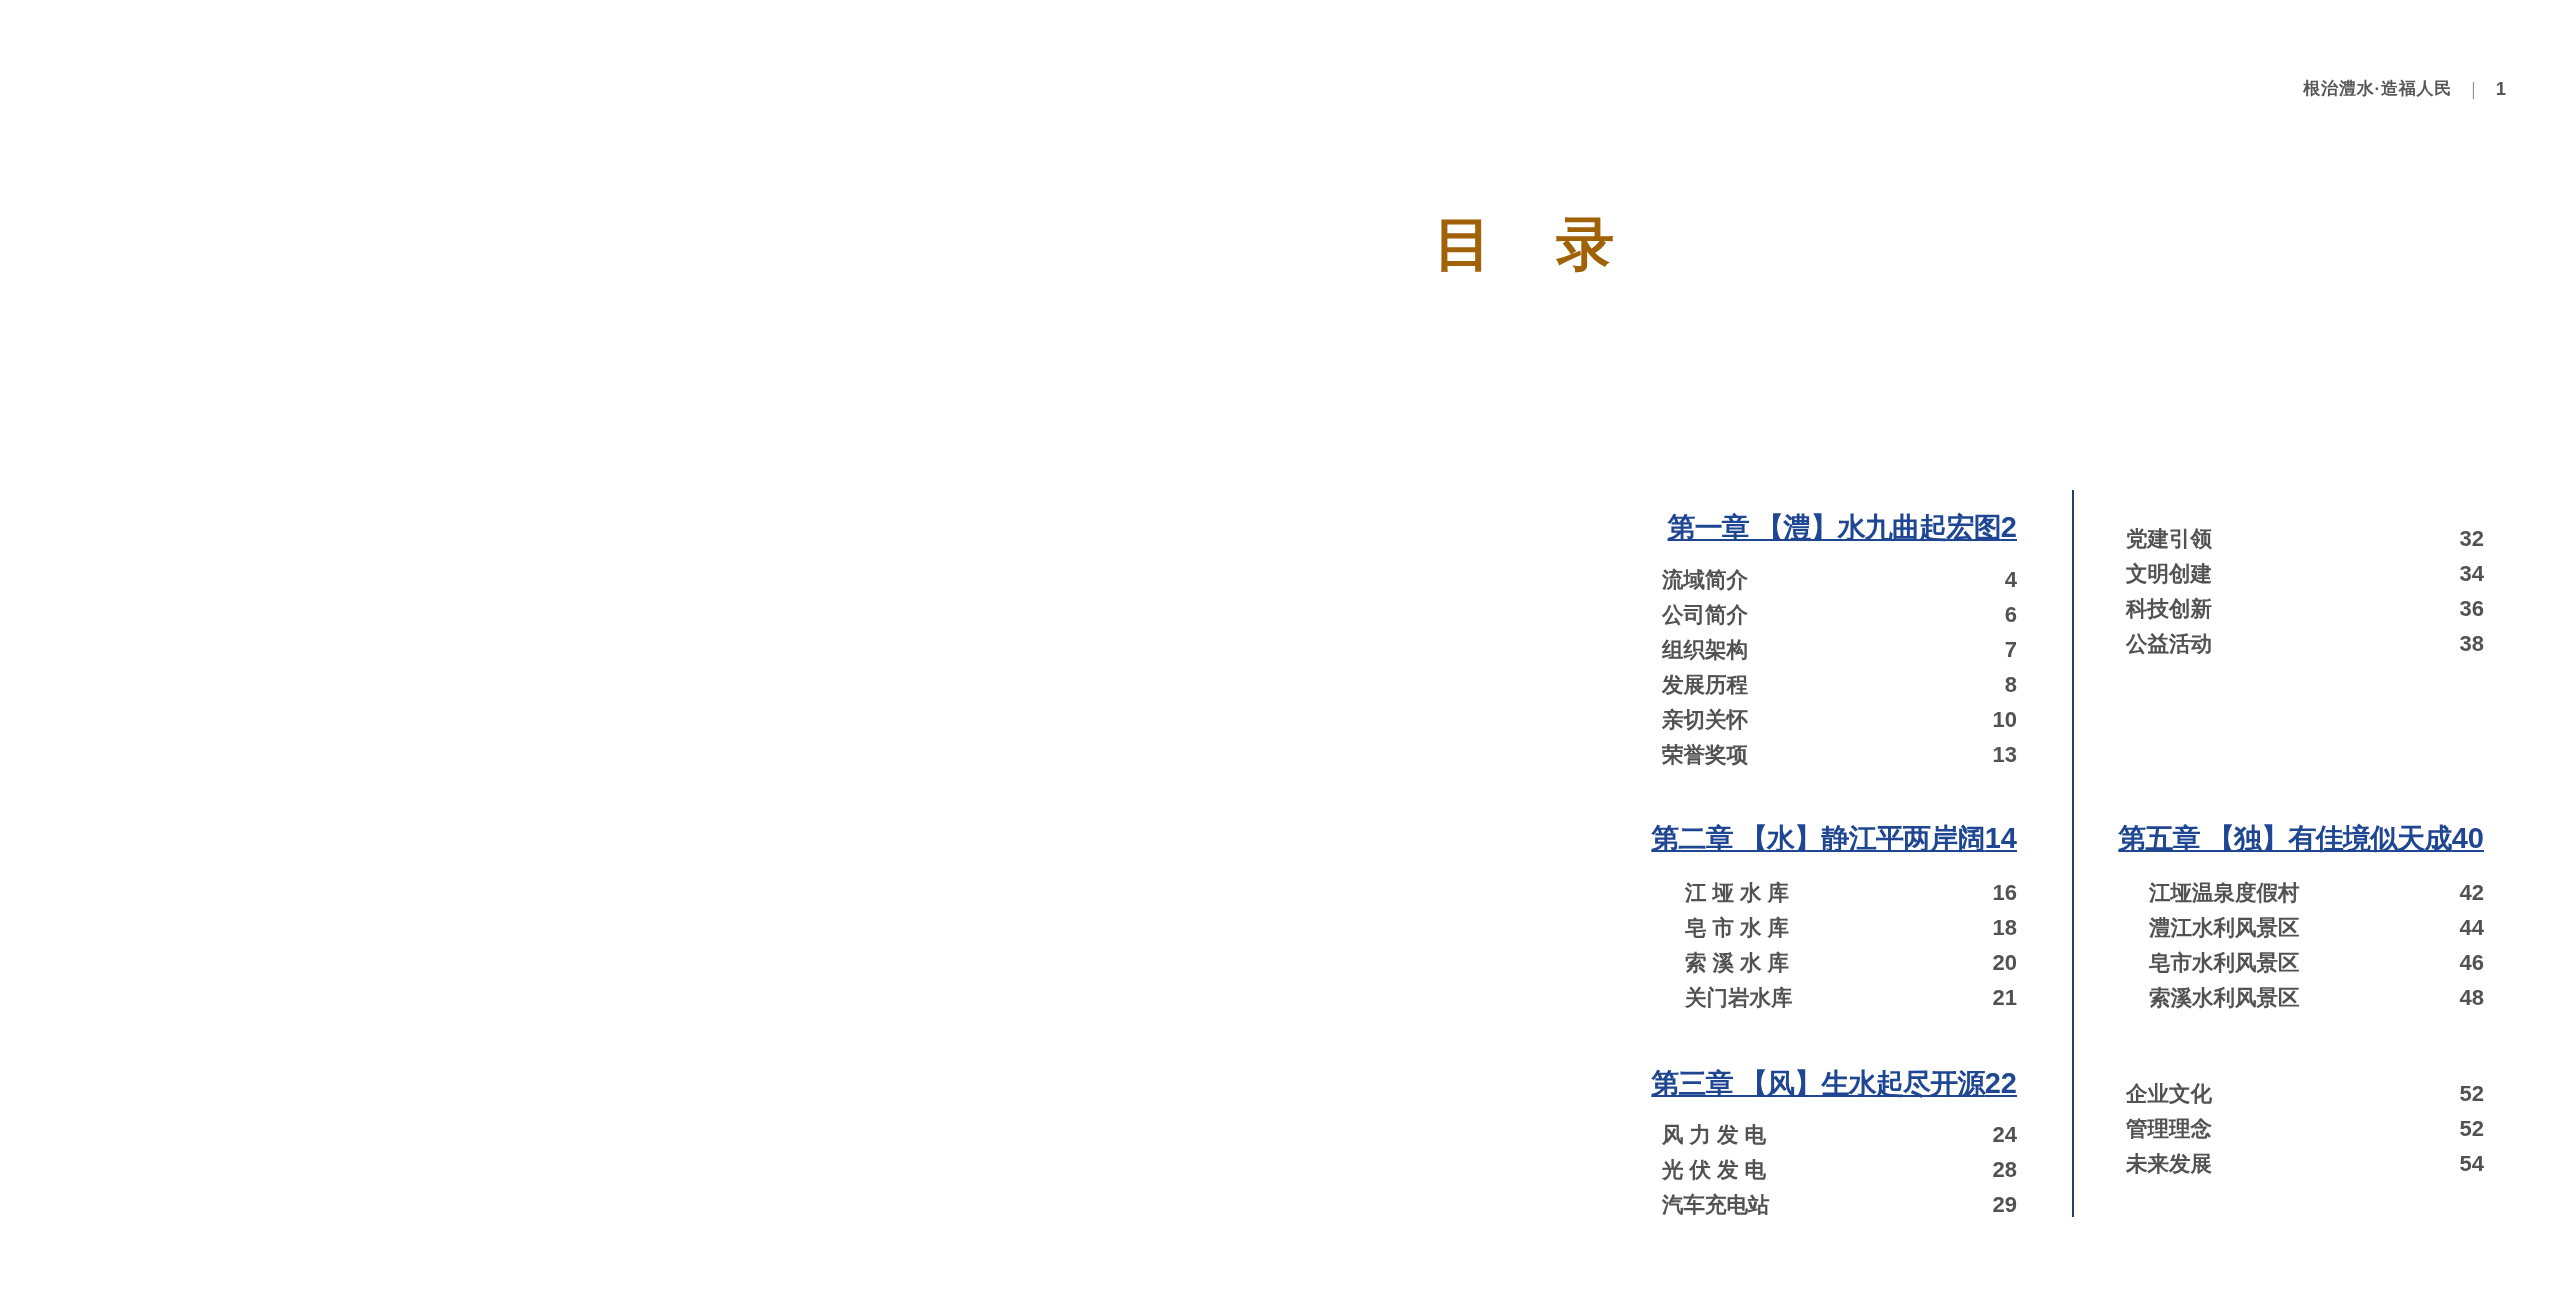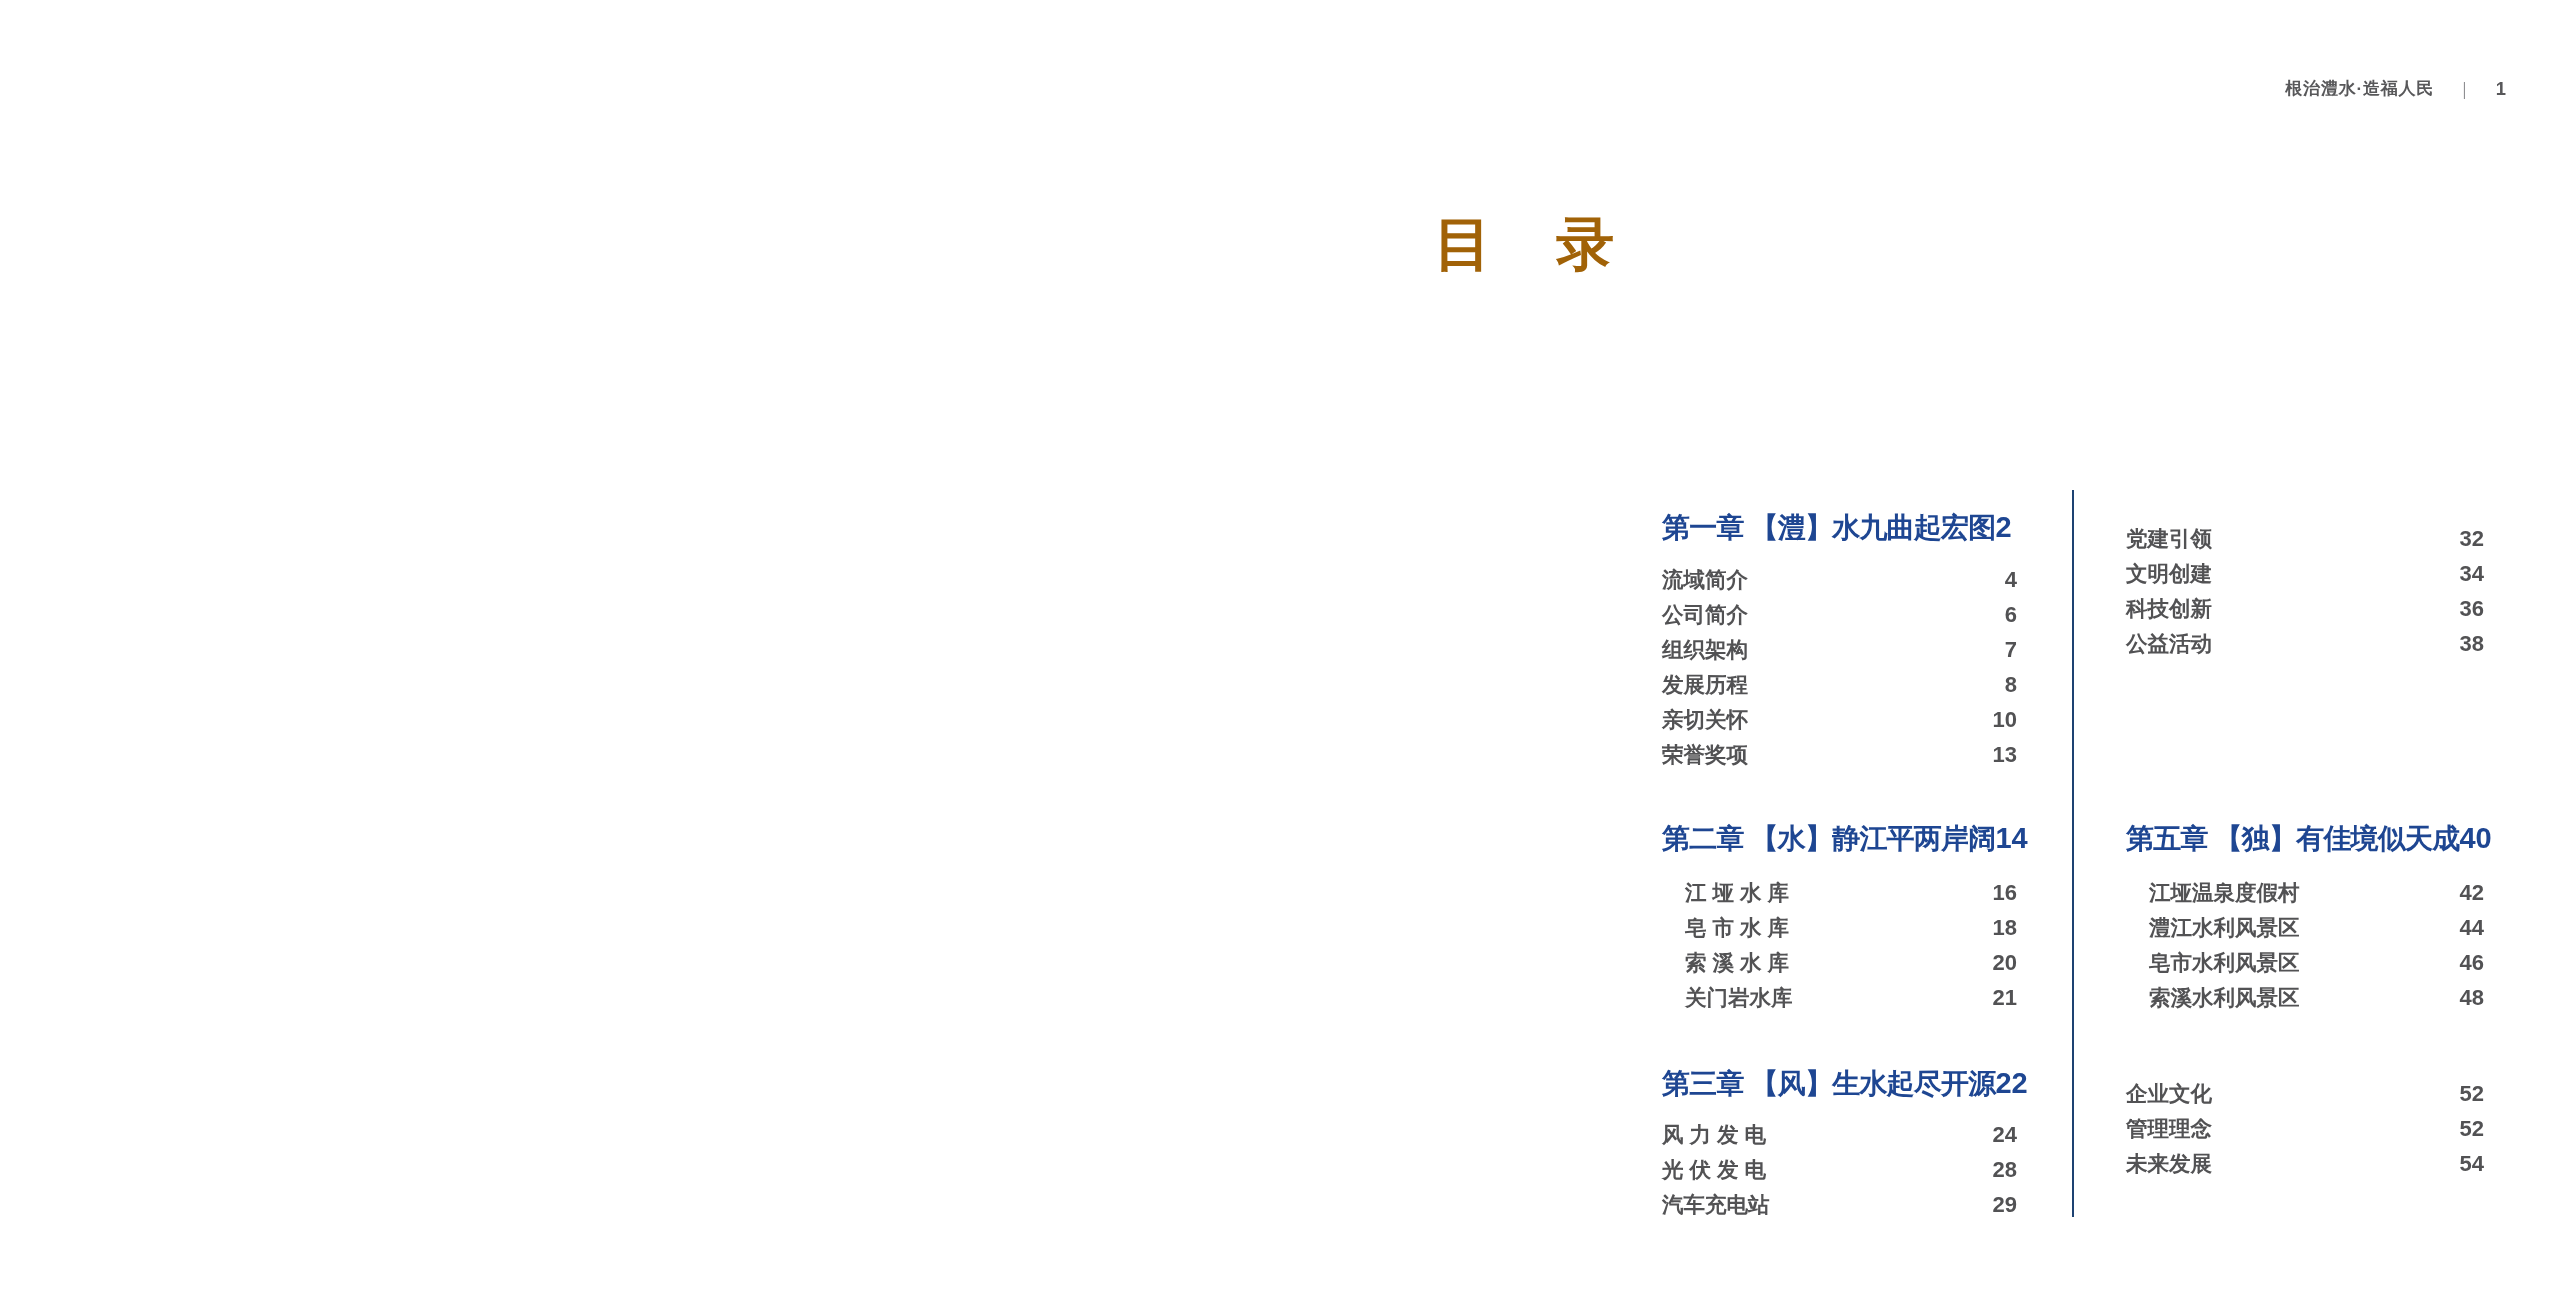--- a/index.html
+++ b/index.html
@@ -3,43 +3,43 @@
 <meta charset="utf-8">
 <style>
   html,body{margin:0;padding:0;background:#ffffff;}
   .page{
     position:relative;width:2576px;height:1306px;background:#ffffff;overflow:hidden;
     font-family:"Liberation Sans","DejaVu Sans",sans-serif;font-weight:bold;
   }
   
   .header{
     position:absolute;top:77px;right:70px;height:23px;
-    display:flex;align-items:center;gap:28px;
+    display:flex;align-items:center;gap:19px;
     color:#58585a;font-size:17px;letter-spacing:0.8px;white-space:nowrap;
   }
   .header .sep{color:#898a8d;font-weight:400;font-size:18.4px;transform:scaleX(.7);}
   .header .pgno{font-size:18.4px;letter-spacing:0;}
   
   .doc-title{
     position:absolute;left:1434px;top:174px;
     color:#a16207;font-size:58px;line-height:61px;letter-spacing:3.1px;white-space:pre;
   }
   
   .col{position:absolute;top:0;height:1306px;}
   .col-left{left:1662px;width:355px;}
   .col-right{left:2126px;width:358px;}
   .divider{position:absolute;left:2072px;top:490px;width:2.3px;height:727px;background:#1d4272;}
   
   .chapter{position:absolute;left:0;right:0;}
   .chapter-a{top:507px;}
   .chapter-b{top:818px;}
   .chapter-c{top:1063px;}
   .chap-row{
-    display:flex;justify-content:flex-start;align-items:baseline;
-    color:#1e4692;line-height:41px;white-space:nowrap;
+    display:flex;justify-content:flex-end;align-items:baseline;
+    color:#1e4692;line-height:41px;white-space:nowrap;text-decoration:underline;
   }
   .chap-title{font-size:28px;letter-spacing:-0.8px;}
   .chap-page{font-size:29px;}
   .items{list-style:none;margin:0;padding:0;}
   .items-a{margin-top:14px;text-align:center;}
   .items-b{margin-top:16px;margin-left:23px;}
   .items-c{margin-top:13px;}
   .item-row{
     height:35px;display:flex;justify-content:space-between;align-items:center;
     color:#525254;white-space:pre;

